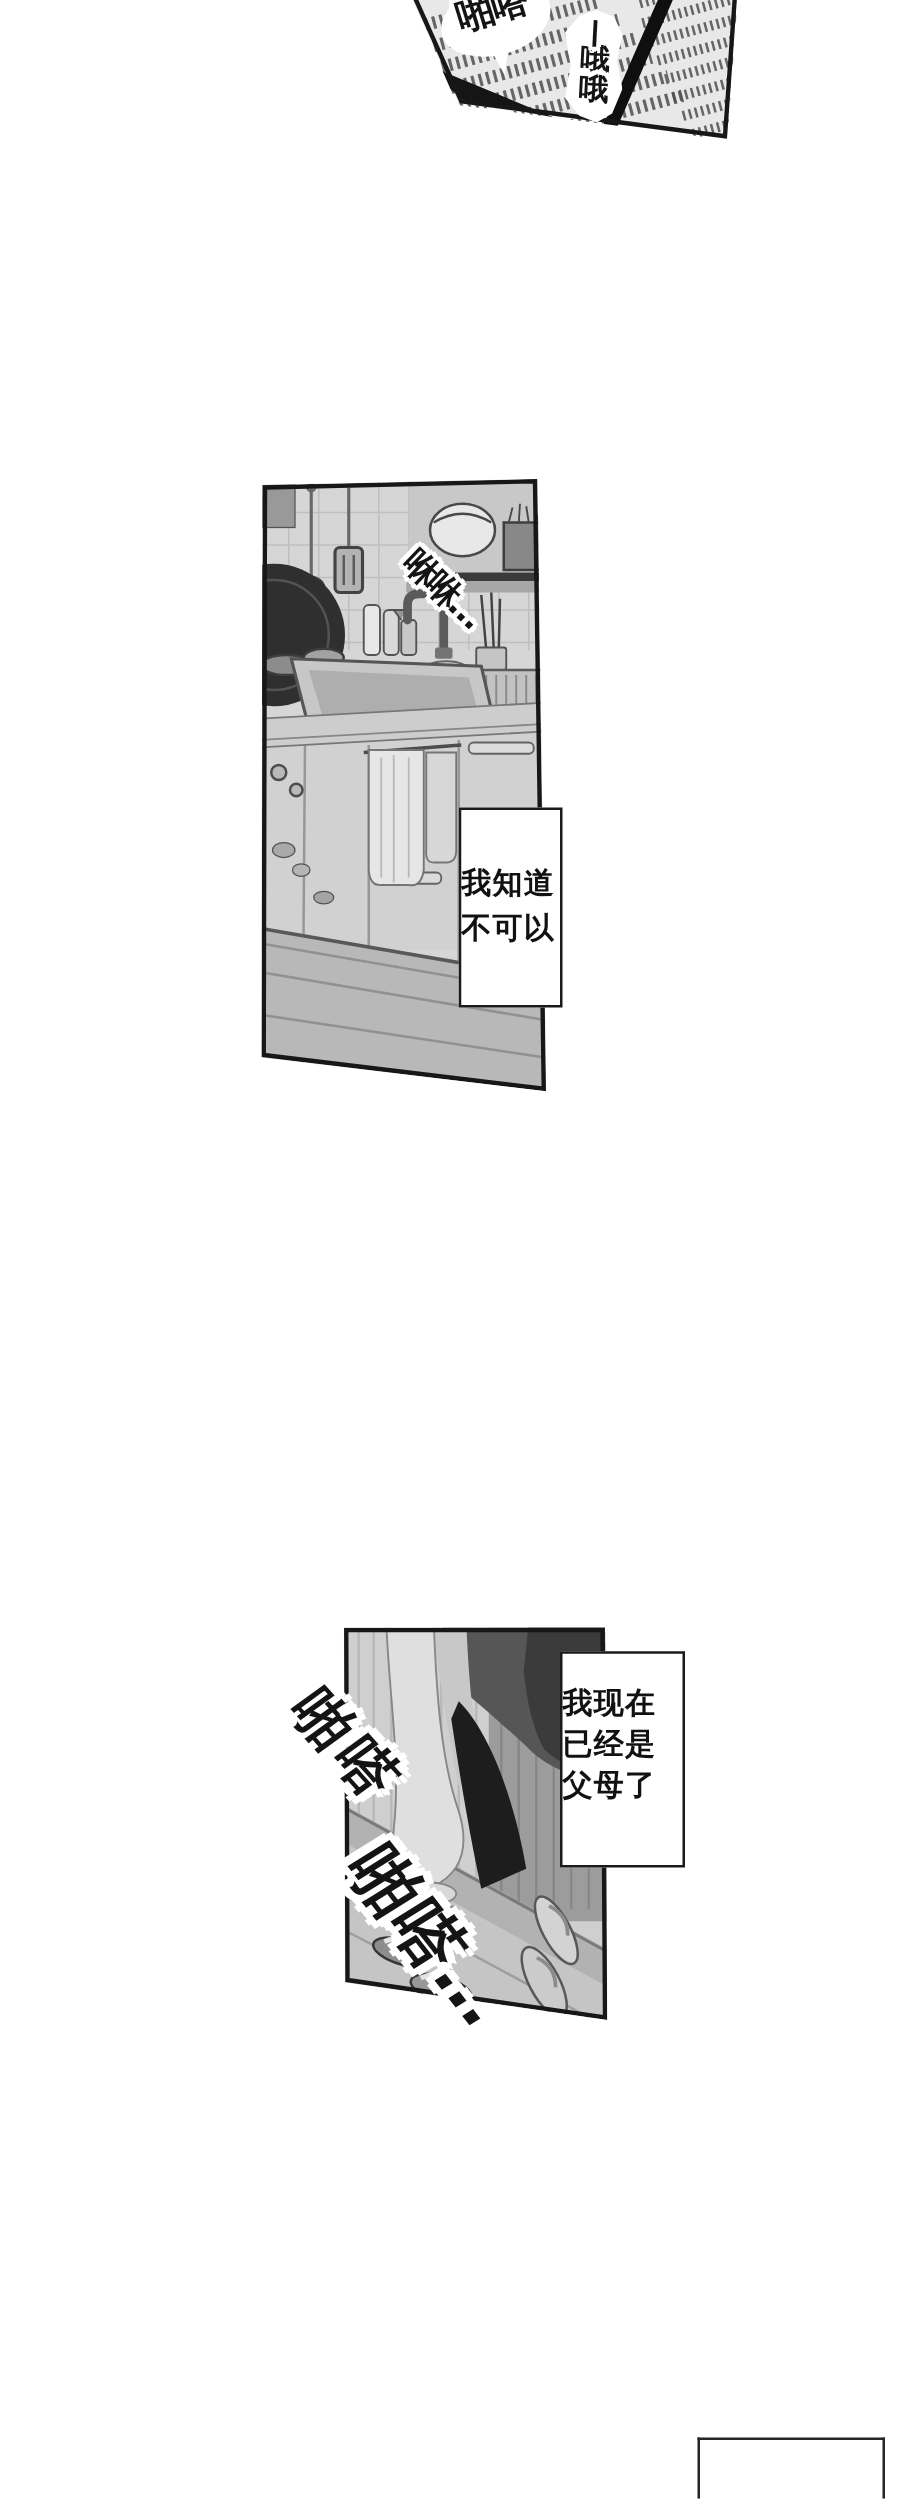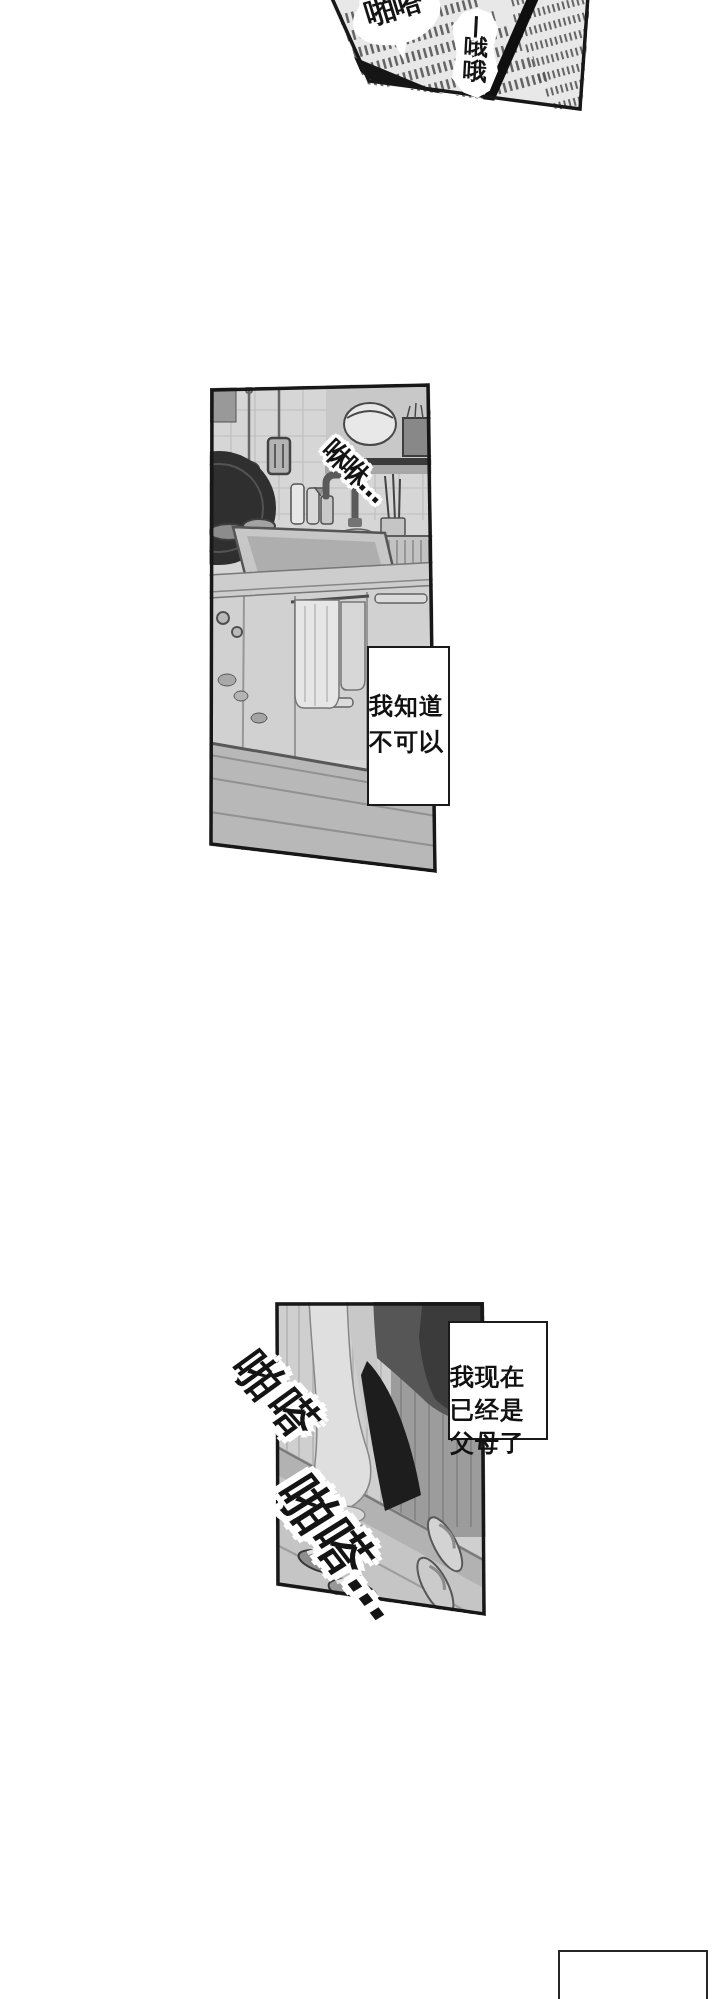--- a/index.html
+++ b/index.html
@@ -11,21 +11,21 @@
   .panel svg{display:block;}
 
   
   .speech{
     position:absolute;z-index:6;background:#ffffff;border:2px solid #1a1a1a;
     box-sizing:border-box;color:#111111;font-weight:700;text-align:left;
     letter-spacing:1px;
   }
   .speech .ln{white-space:nowrap;}
   #speech-kitchen{left:367px;top:646px;width:83px;height:160px;font-size:24px;line-height:36px;padding-top:40px;}
-  #speech-entry{left:448px;top:1321px;width:100px;height:119px;font-size:24px;line-height:33px;padding-top:38px;}
+  #speech-entry{left:448px;top:1321px;width:100px;height:173px;font-size:24px;line-height:33px;padding-top:23px;}
 
   
   .sfx{
     position:absolute;z-index:5;color:#141414;font-weight:900;white-space:nowrap;
     transform-origin:0 0;
     text-shadow:
       -3px -3px 0 #fff, 0 -3px 0 #fff, 3px -3px 0 #fff,
       -3px  0   0 #fff, 3px  0   0 #fff,
       -3px  3px 0 #fff, 0  3px 0 #fff, 3px 3px 0 #fff,
       -4px 0 0 #fff, 4px 0 0 #fff, 0 -4px 0 #fff, 0 4px 0 #fff;

